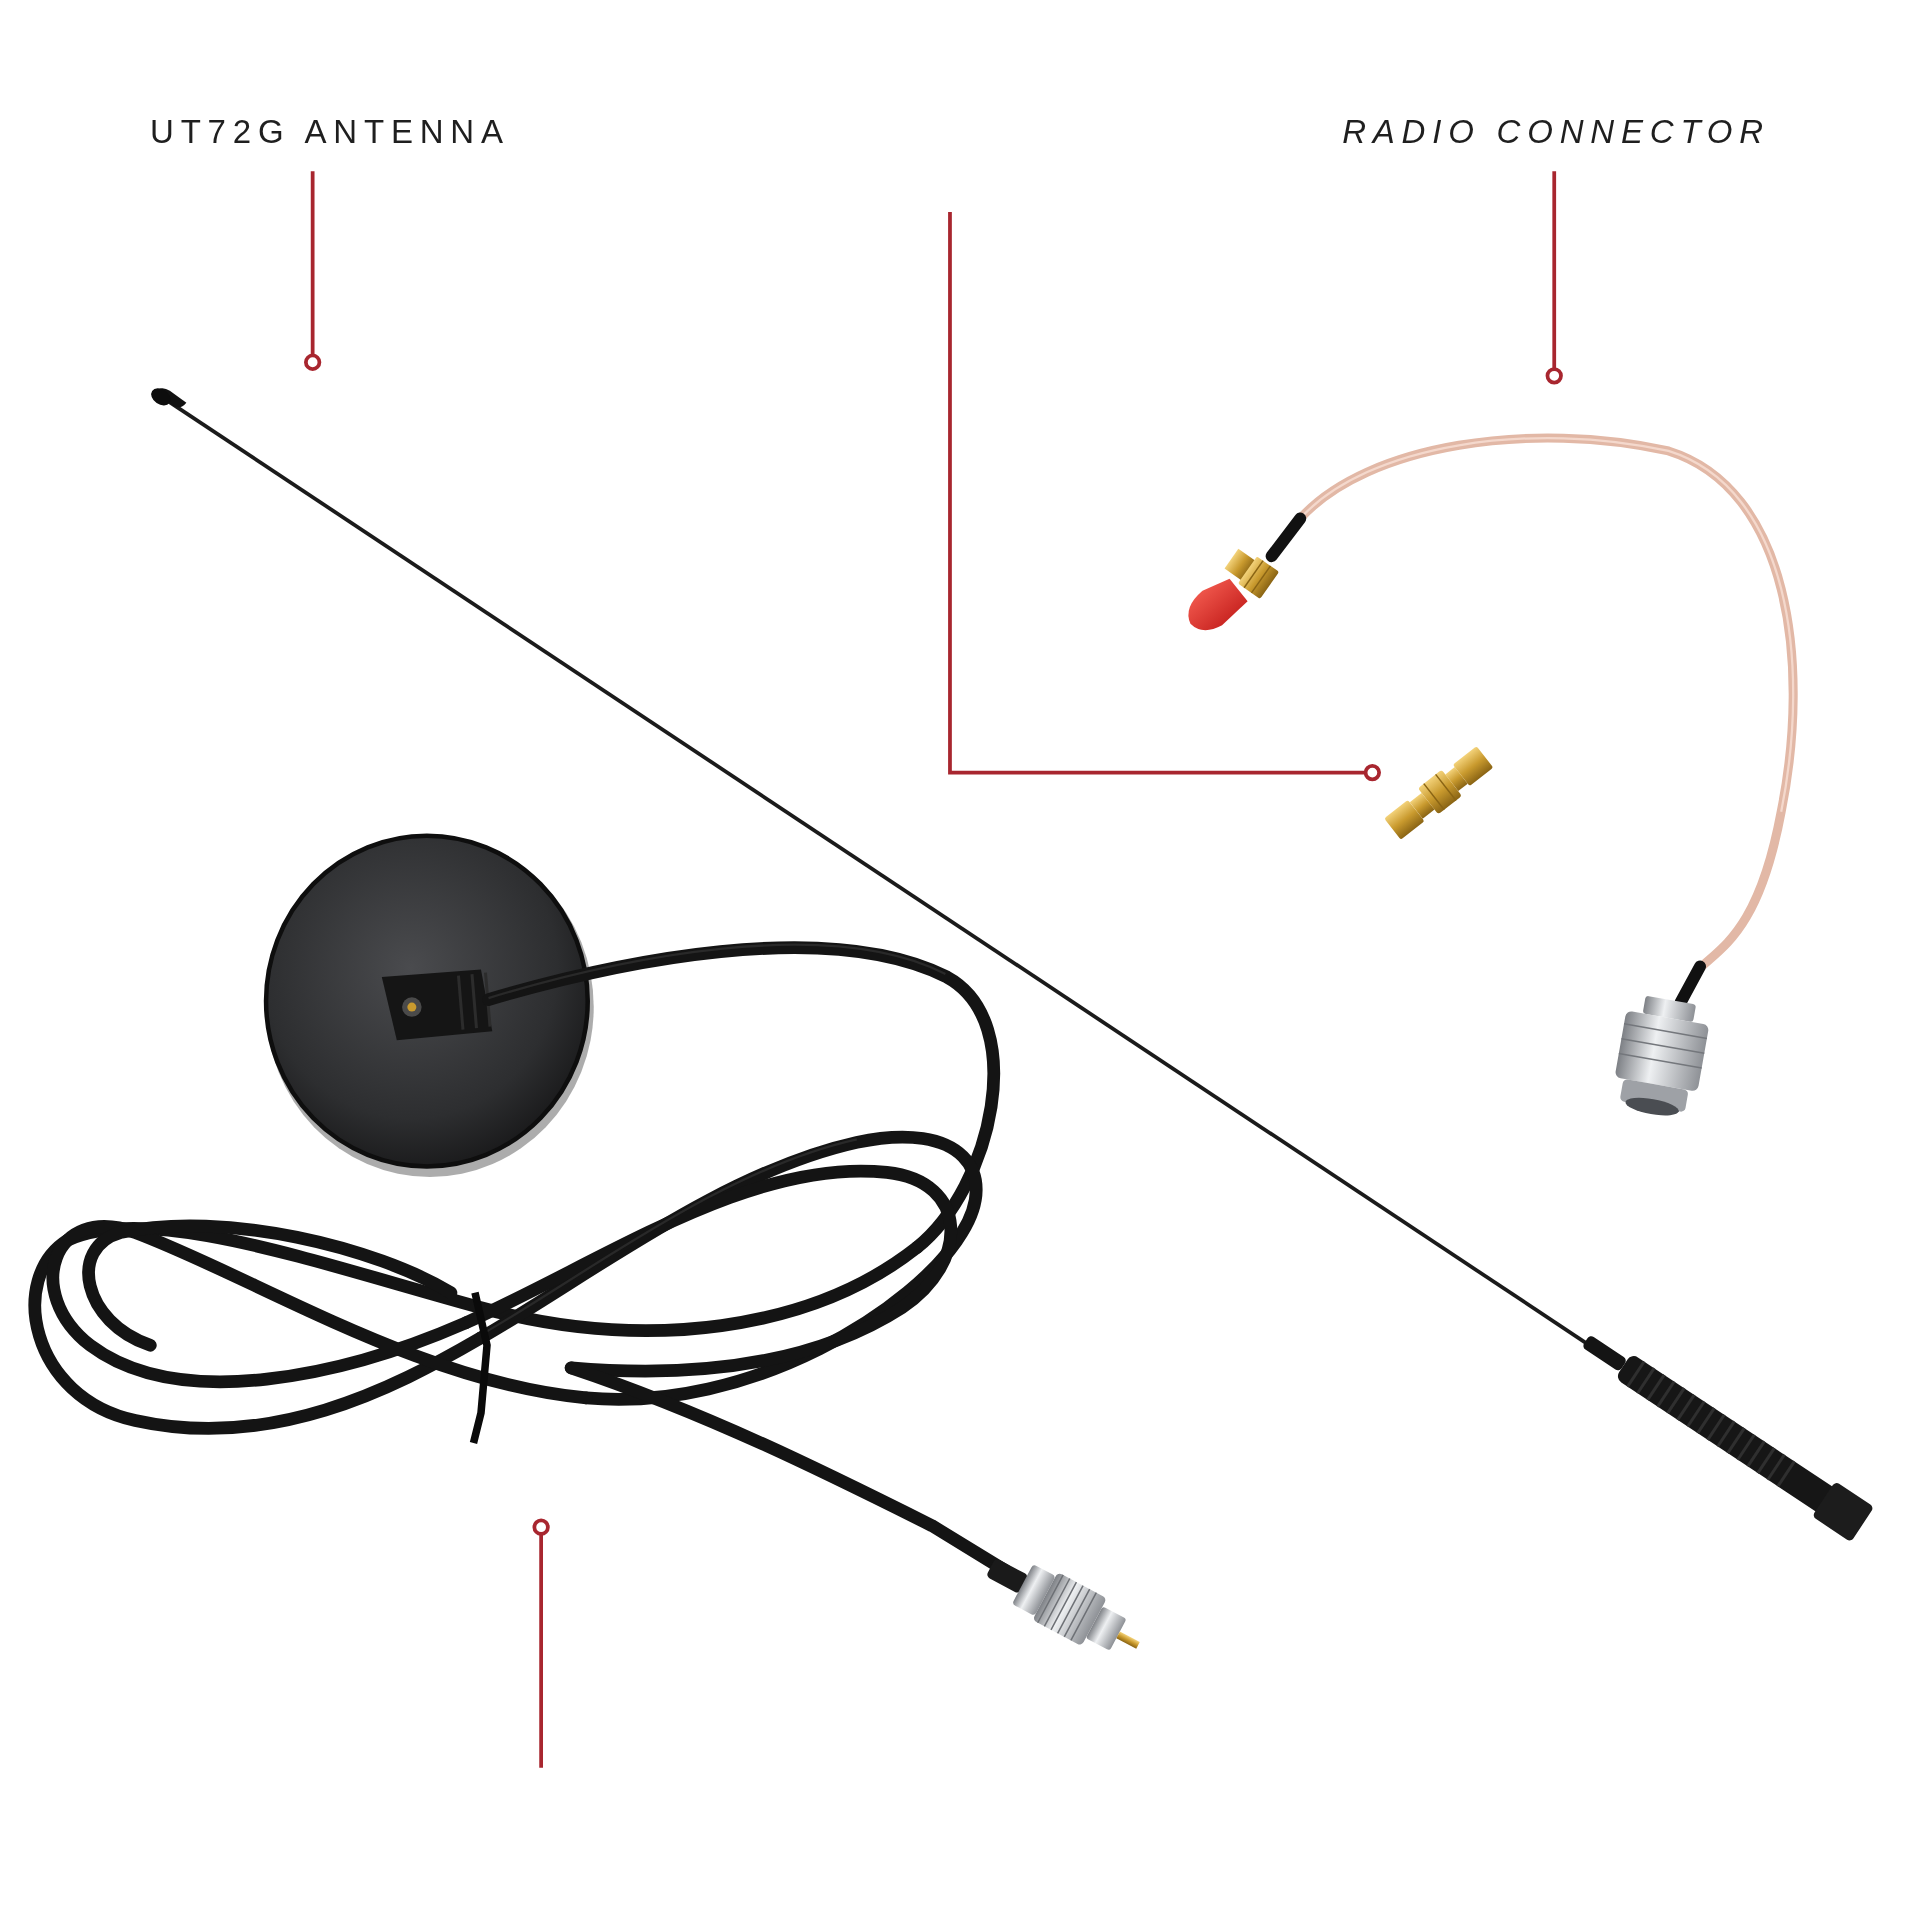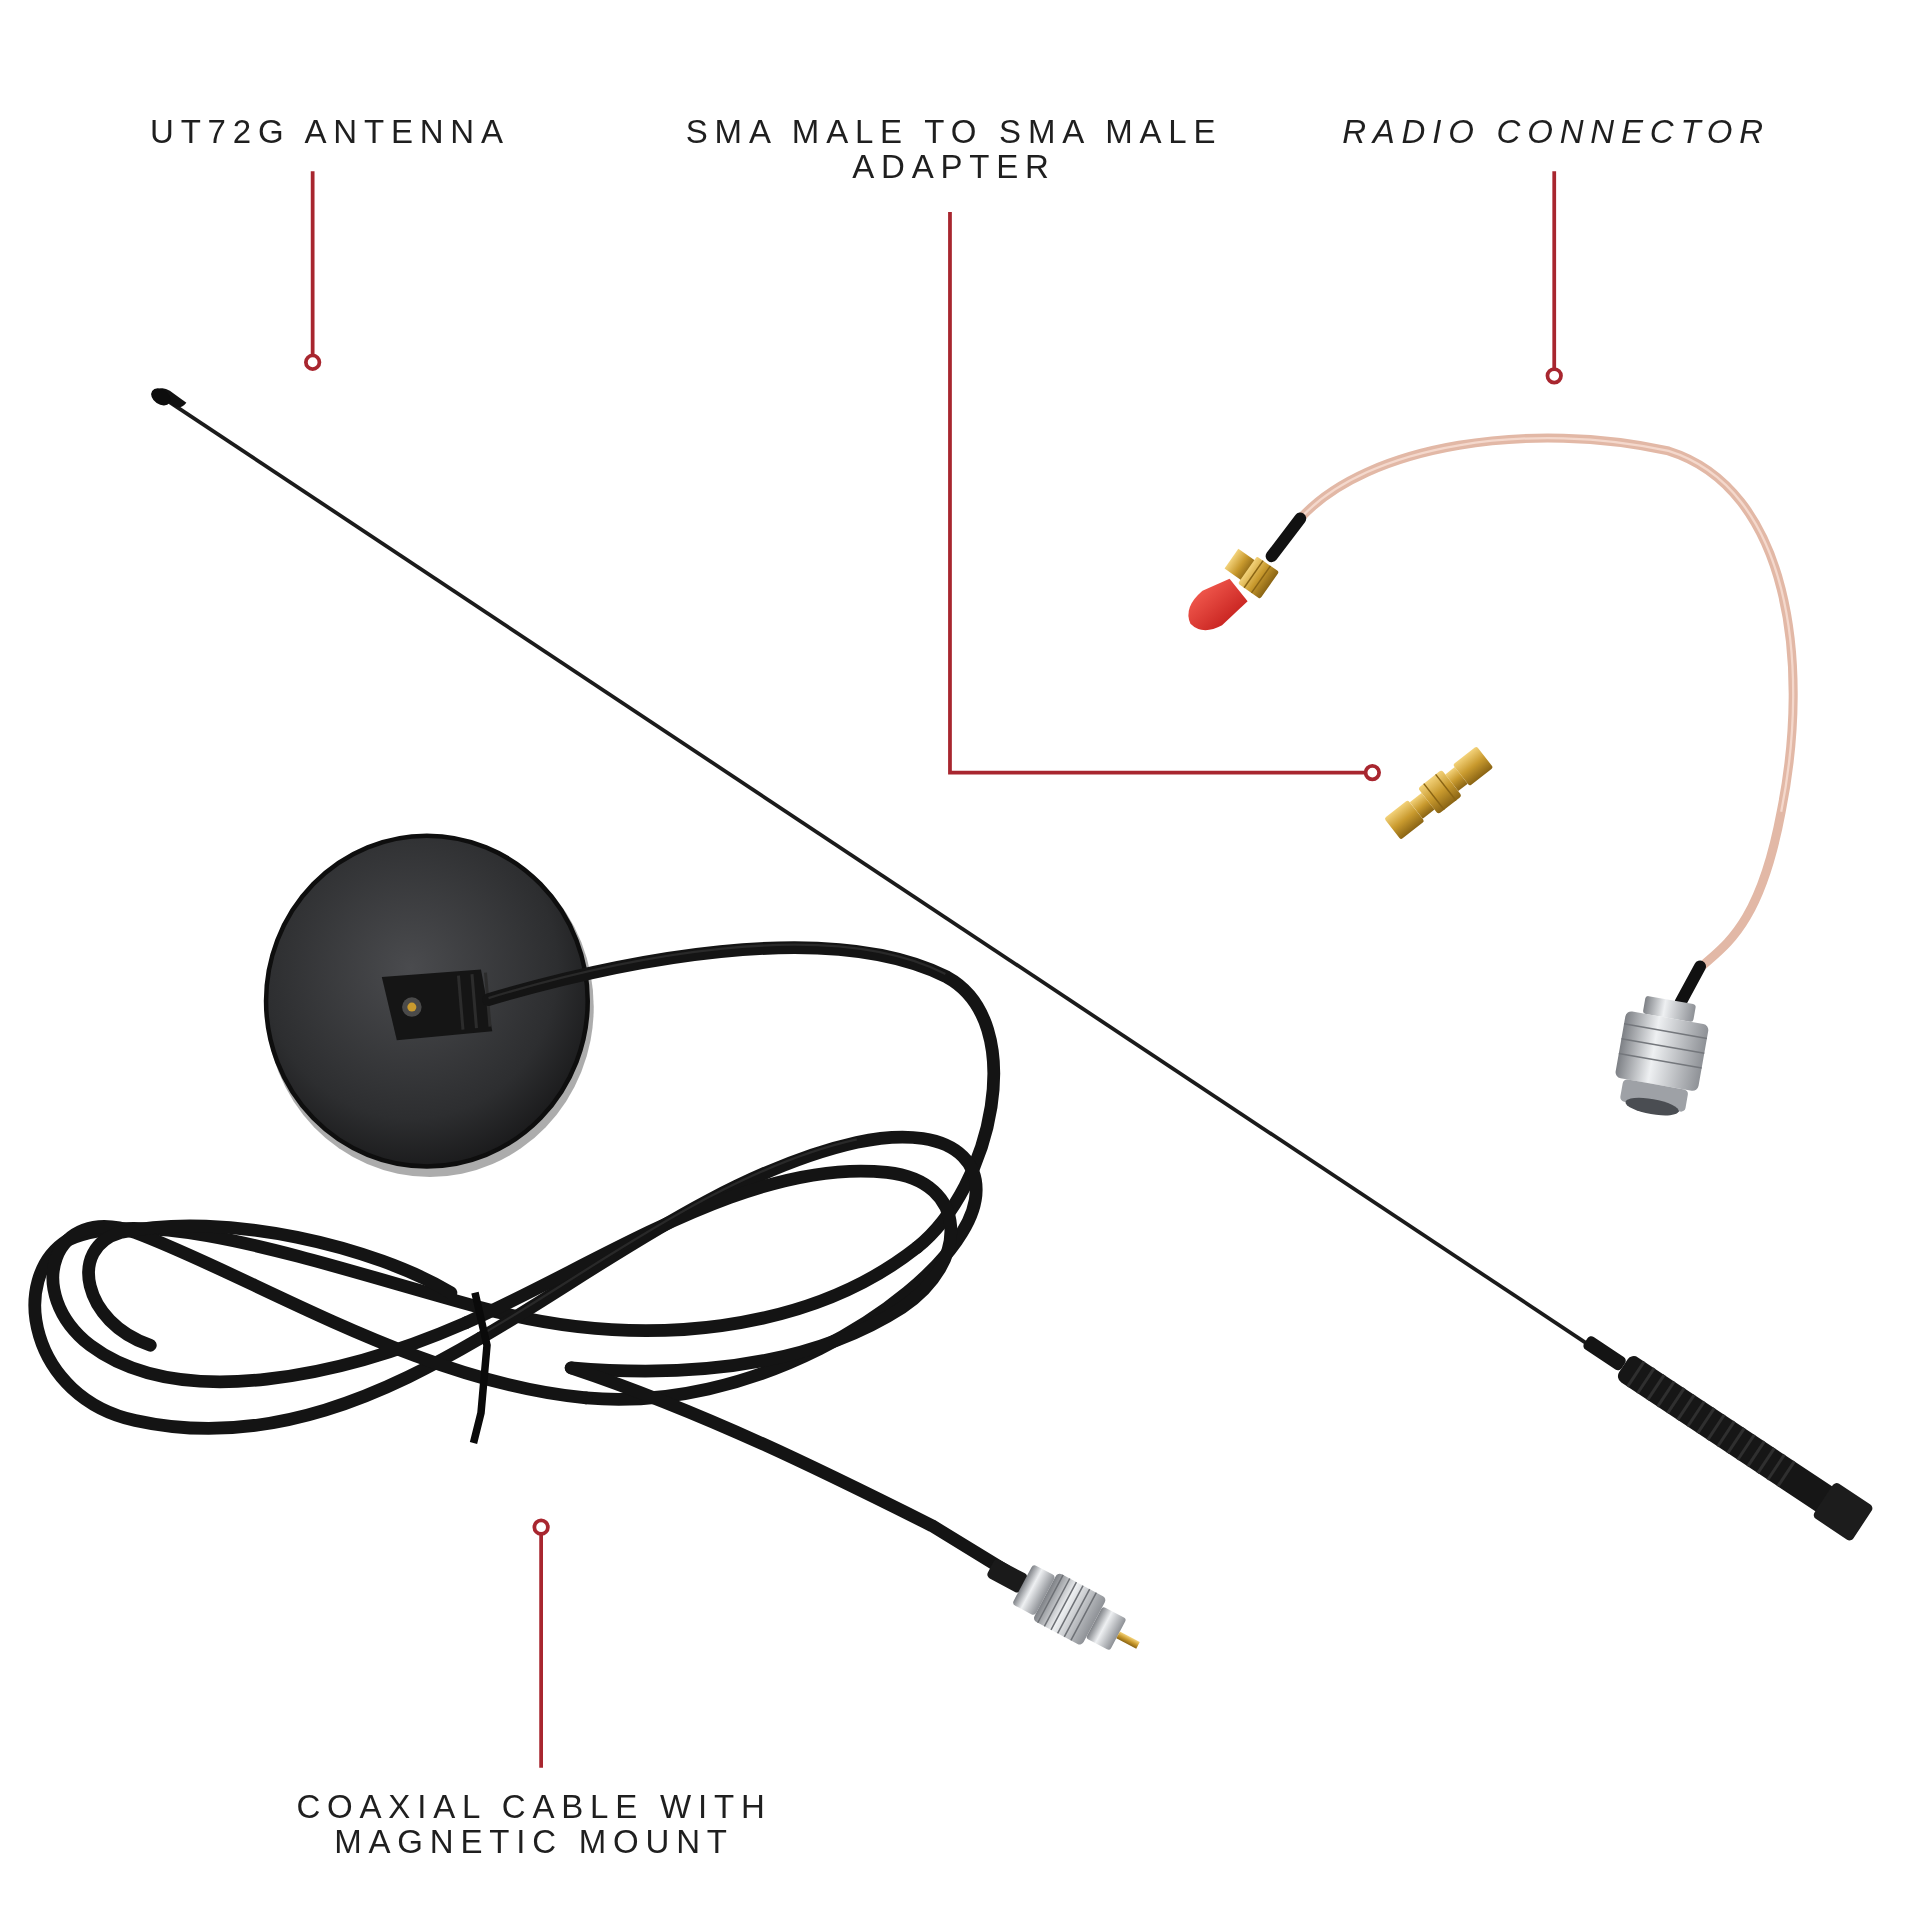--- a/index.html
+++ b/index.html
@@ -167,28 +167,20 @@
       <circle cx="1826" cy="1028" r="9"></circle>
       <circle cx="2068" cy="500" r="9"></circle>
       <circle cx="720" cy="2032" r="9"></circle>
     </g>
   </svg>
 
   <div class="label" style="left:150px; top:114px; width:331px;">
     <span>UT72G ANTENNA</span>
   </div>
 
-  <div class="label" style="left:661px; top:114px; width:586px;">
-    <span>SMA MALE TO SMA MALE</span>
-    <span>ADAPTER</span>
-  </div>
 
   <div class="label" style="left:1323px; top:114px; width:466px;font-style:italic;">
     <span>RADIO CONNECTOR</span>
   </div>
 
-  <div class="label" style="left:271px; top:1789px; width:526px;">
-    <span>COAXIAL CABLE WITH</span>
-    <span>MAGNETIC MOUNT</span>
-  </div>
 
 </div>
 
 
 </body></html>

